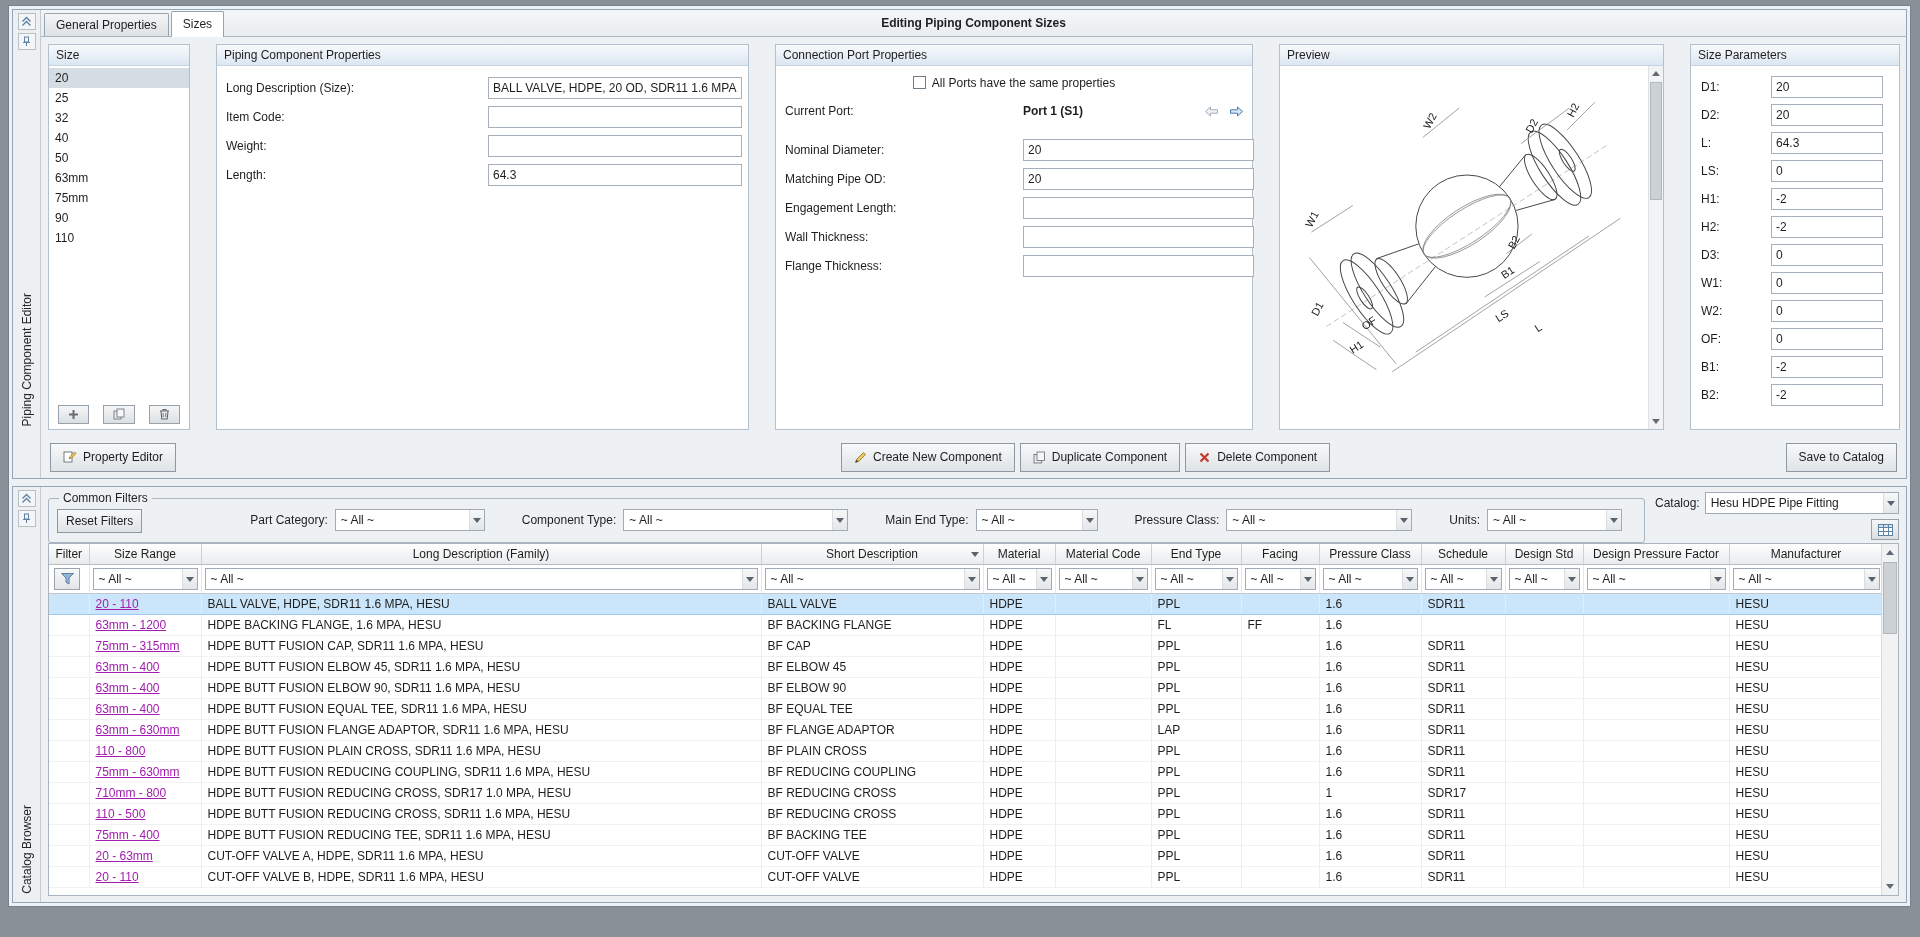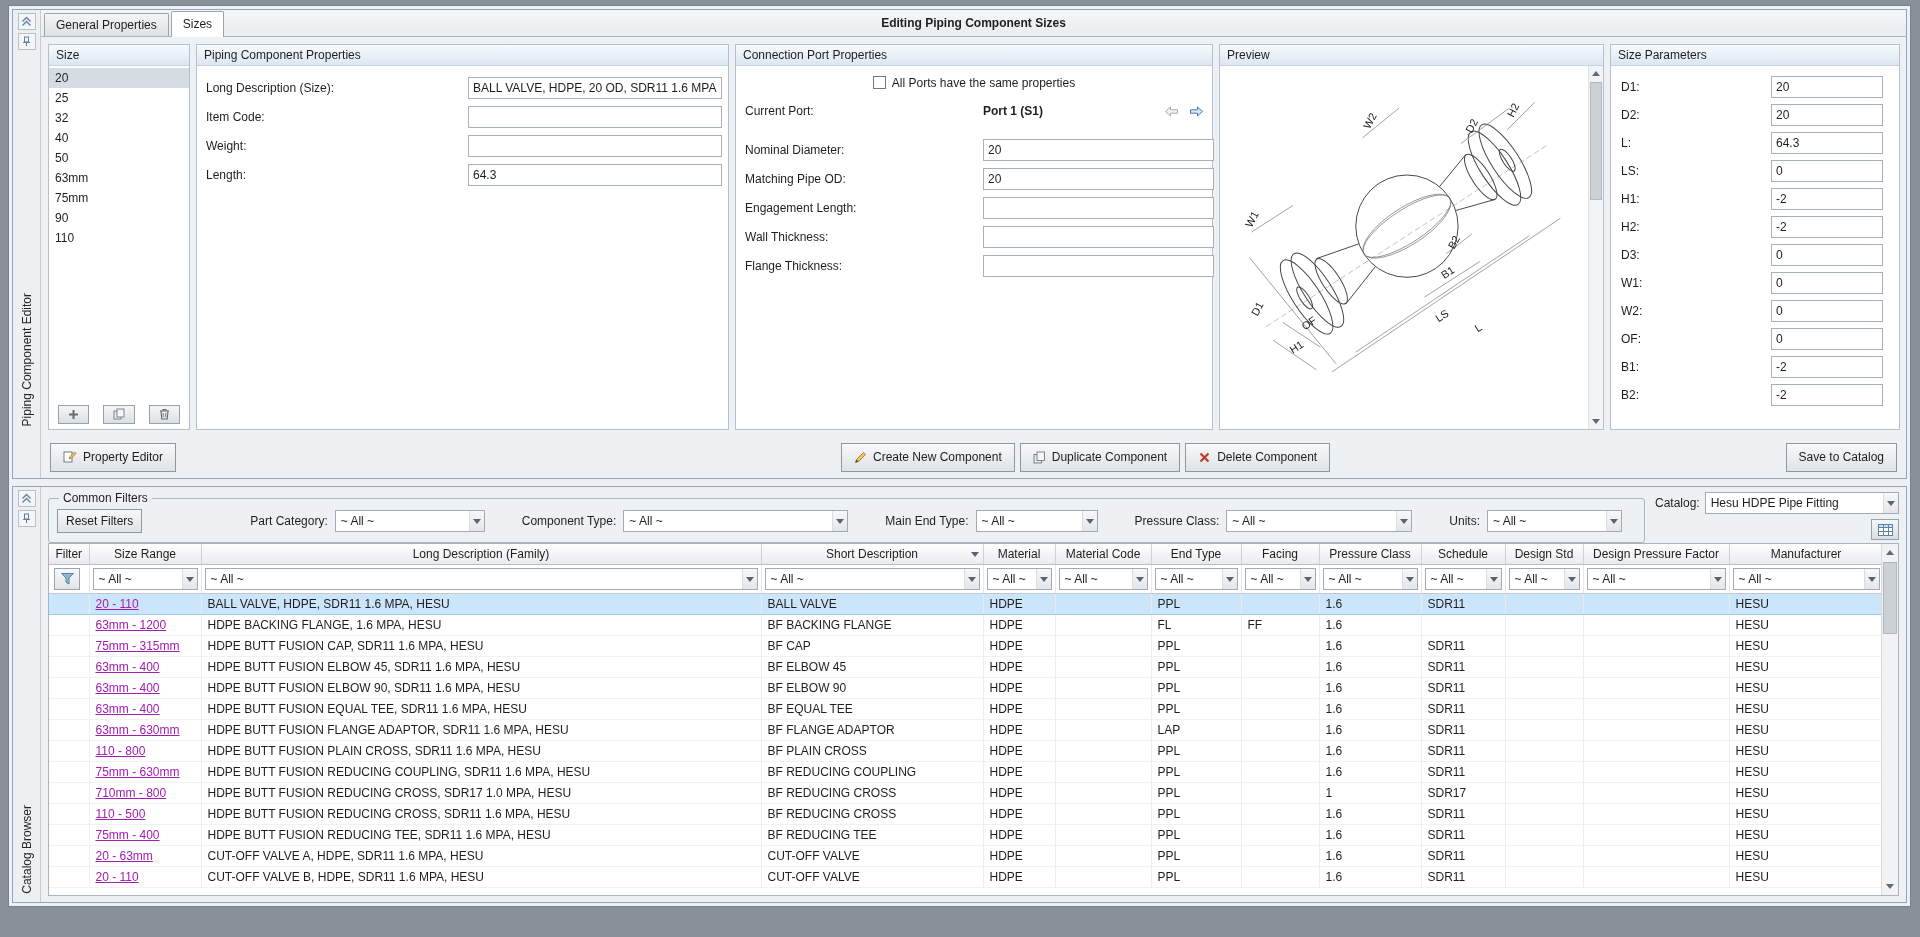--- a/index.html
+++ b/index.html
@@ -28,21 +28,21 @@
 
   
   .tabbar { height:27px; position:relative; display:flex; align-items:flex-end; padding-left:3px;
     border-bottom:1px solid #aab4be; background:linear-gradient(#f4f6f8,#e9edf0); }
   .tab { height:23px; line-height:22px; padding:0 11px; background:linear-gradient(#f4f5f6,#dde1e5);
     border:1px solid #9aa4ae; border-bottom:none; margin-right:2px; border-radius:2px 2px 0 0; cursor:pointer; }
   .tab.active { background:#fff; height:26px; line-height:25px; position:relative; z-index:2; margin-bottom:-1px; }
   .window-title { position:absolute; left:0; right:0; top:6px; text-align:center; font-weight:700; pointer-events:none; }
 
   
-  .panels { flex:1; display:flex; gap:6px; padding:7px 6px 6px 7px; min-height:0; }
+  .panels { flex:1; display:flex; gap:26px; padding:7px 6px 6px 7px; min-height:0; }
   .panel { background:#fff; border:1px solid #b3c1cf; display:flex; flex-direction:column; min-width:0; }
   .panel-header { flex:0 0 21px; line-height:20px; background:linear-gradient(#f8fafc,#dbe6f2);
     border-bottom:1px solid #c6d3e0; padding:0 7px; white-space:nowrap; overflow:hidden; }
 
   .size-panel { width:142px; }
   .size-listbox { flex:1; background:#fff; overflow:hidden; padding-top:2px; }
   .size-item { height:20px; line-height:20px; padding-left:6px; cursor:default; }
   .size-item.selected { background:#d4dce4; }
   .size-actions { flex:0 0 30px; display:flex; align-items:center; gap:14px; padding:0 9px; }
   .small-btn { width:34px; height:19px; background:linear-gradient(#f5f6f7,#dcdfe2);
@@ -91,21 +91,21 @@
     display:inline-flex; align-items:center; justify-content:center; gap:6px; padding:0 12px;
     font:12px "Liberation Sans", sans-serif; cursor:pointer; white-space:nowrap; }
   .toolbar-center { position:absolute; left:800px; display:flex; gap:5px;align-items:center; }
   .save-btn { margin-left:auto; }
 
   
   .browser-main { flex:1; display:flex; flex-direction:column; padding:4px 7px 6px 7px; min-width:0; }
   .filters-area { display:flex; align-items:flex-start; gap:10px; }
   fieldset.groupbox { flex:1; border:1px solid #a9b5c1; border-radius:3px; padding:4px 8px 6px; height:52px; min-width:0; }
   fieldset.groupbox legend { padding:0 4px; margin-left:2px; }
-  .groupbox-content { display:flex; align-items:center; }
+  .groupbox-content { display:flex; align-items:flex-start; }
   .reset-btn { height:24px; padding:0 8px; }
   .filter-items { flex:1; display:flex; justify-content:space-between; align-items:center; margin:0 14px 0 108px; }
   .filter-item { display:flex; align-items:center; gap:7px; }
 
   .combo { height:22px; background:#fff; border:1px solid #a0abb6; display:flex; align-items:center; cursor:pointer; min-width:0; }
   .combo-text { flex:1; padding:0 5px; white-space:nowrap; overflow:hidden; }
   .combo-arrow { width:15px; align-self:stretch; display:flex; align-items:center; justify-content:center;
     border-left:1px solid #d9dde1; background:linear-gradient(#f6f7f8,#e4e7ea); }
   .combo-arrow::after { content:''; width:0; height:0; border:4px solid transparent; border-top:5px solid #5a646e; margin-top:5px; }
 
@@ -790,21 +790,21 @@
                   <td class="td">1.6</td>
                   <td class="td">SDR11</td>
                   <td class="td"></td>
                   <td class="td"></td>
                   <td class="td">HESU</td>
                 </tr>
                 <tr class="data-row">
                   <td class="td filter-cell"></td>
                   <td class="td"><a class="size-link">75mm - 400</a></td>
                   <td class="td">HDPE BUTT FUSION REDUCING TEE, SDR11 1.6 MPA, HESU</td>
-                  <td class="td">BF REDUCING TEE</td>
+                  <td class="td">BF BACKING TEE</td>
                   <td class="td">HDPE</td>
                   <td class="td"></td>
                   <td class="td">PPL</td>
                   <td class="td"></td>
                   <td class="td">1.6</td>
                   <td class="td">SDR11</td>
                   <td class="td"></td>
                   <td class="td"></td>
                   <td class="td">HESU</td>
                 </tr>

